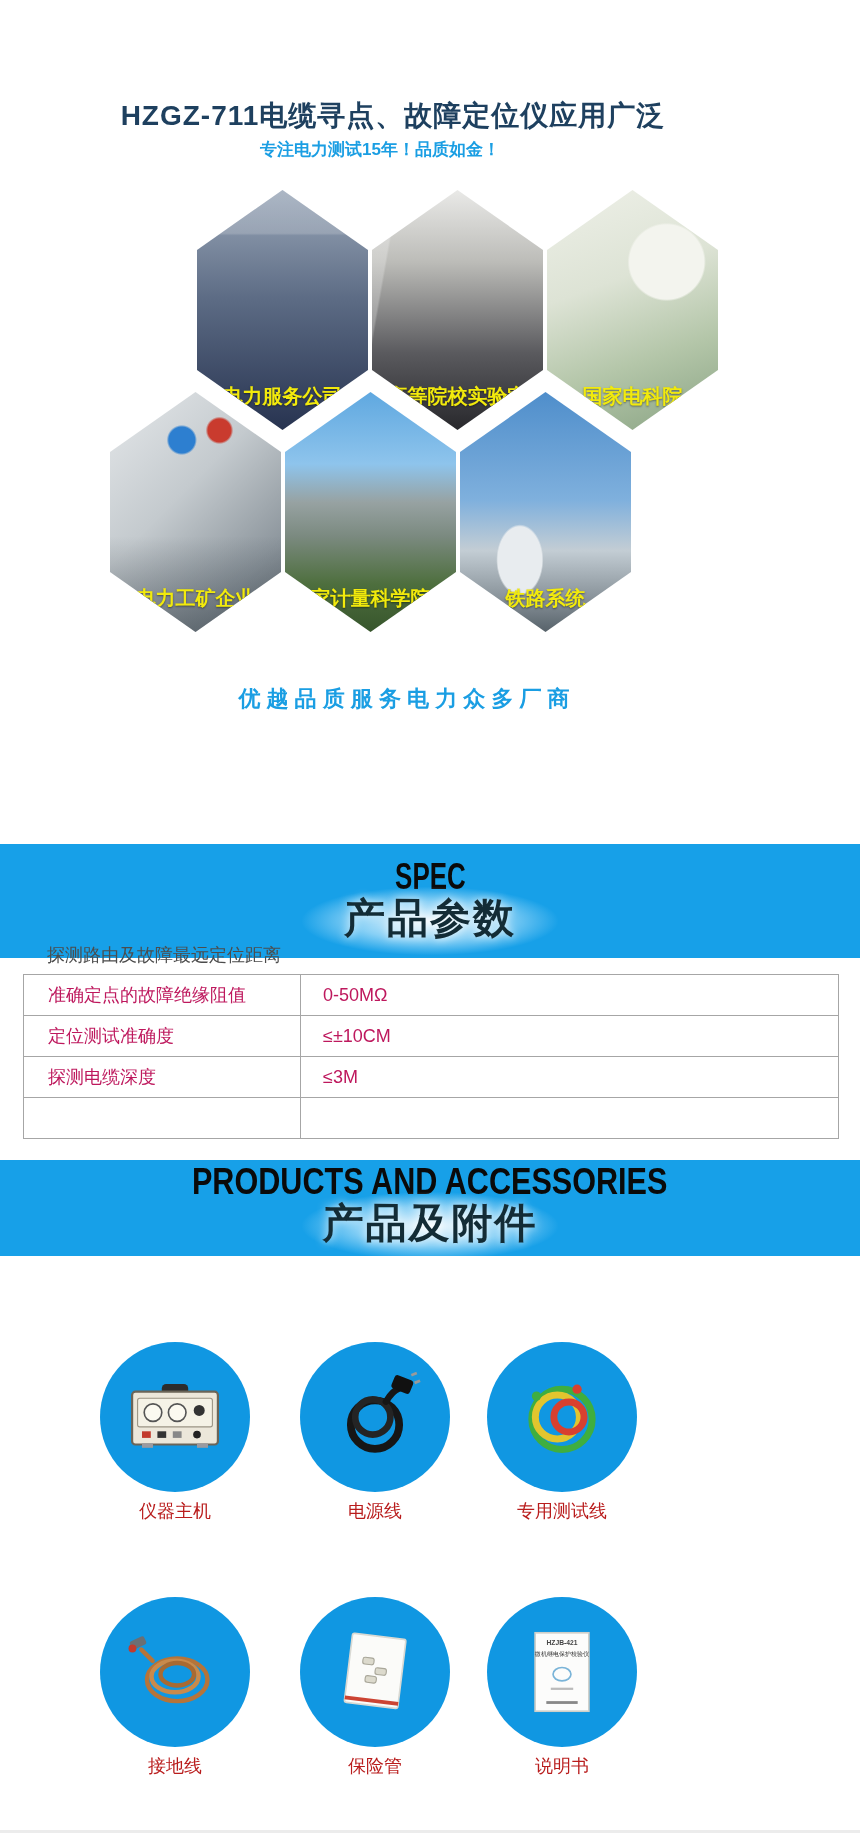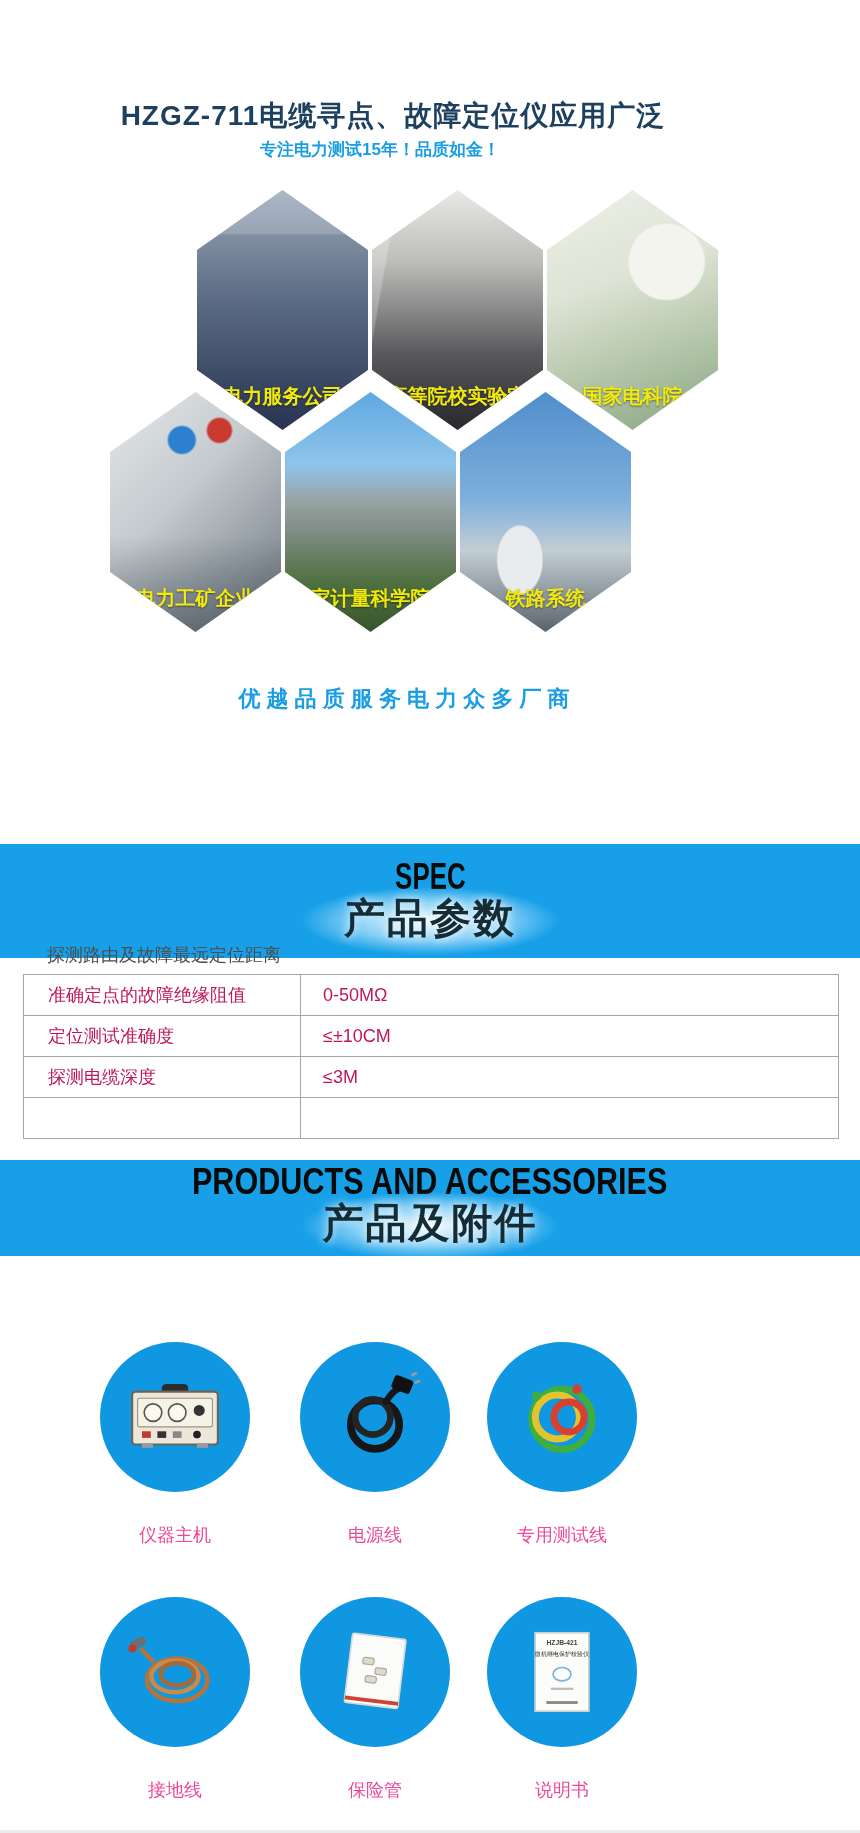--- a/index.html
+++ b/index.html
@@ -73,21 +73,21 @@
   .scell{display:flex;align-items:center;font-size:18px;color:#be185d;box-sizing:border-box;}
   .scell.k{width:277px;padding-left:24px;border-right:1px solid #a6a6a6;}
   .scell.v{flex:1;padding-left:22px;}
 
   
   .acc{position:absolute;width:150px;margin:0;text-align:center;}
   .a1{left:100px;top:1342px;}.a2{left:300px;top:1342px;}.a3{left:487px;top:1342px;}
   .a4{left:100px;top:1597px;}.a5{left:300px;top:1597px;}.a6{left:487px;top:1597px;}
   .circle{width:150px;height:150px;border-radius:50%;background:#1097e2;position:relative;overflow:hidden;}
   .circle svg{position:absolute;left:50%;top:50%;transform:translate(-50%,-50%);}
-  .acc figcaption{margin-top:31px;font-size:18px;color:#ec4899;}
+  .acc figcaption{margin-top:7px;font-size:18px;color:#b91c1c;}
 
   .bottom-rule{position:absolute;left:0;bottom:0;width:860px;height:3px;background:#ececec;}
 </style>
 </head>
 <body>
 
 <div class="page">
 
   <h1 class="title">HZGZ-711电缆寻点、故障定位仪应用广泛</h1>
   <div class="subtitle">专注电力测试15年！品质如金！</div>

